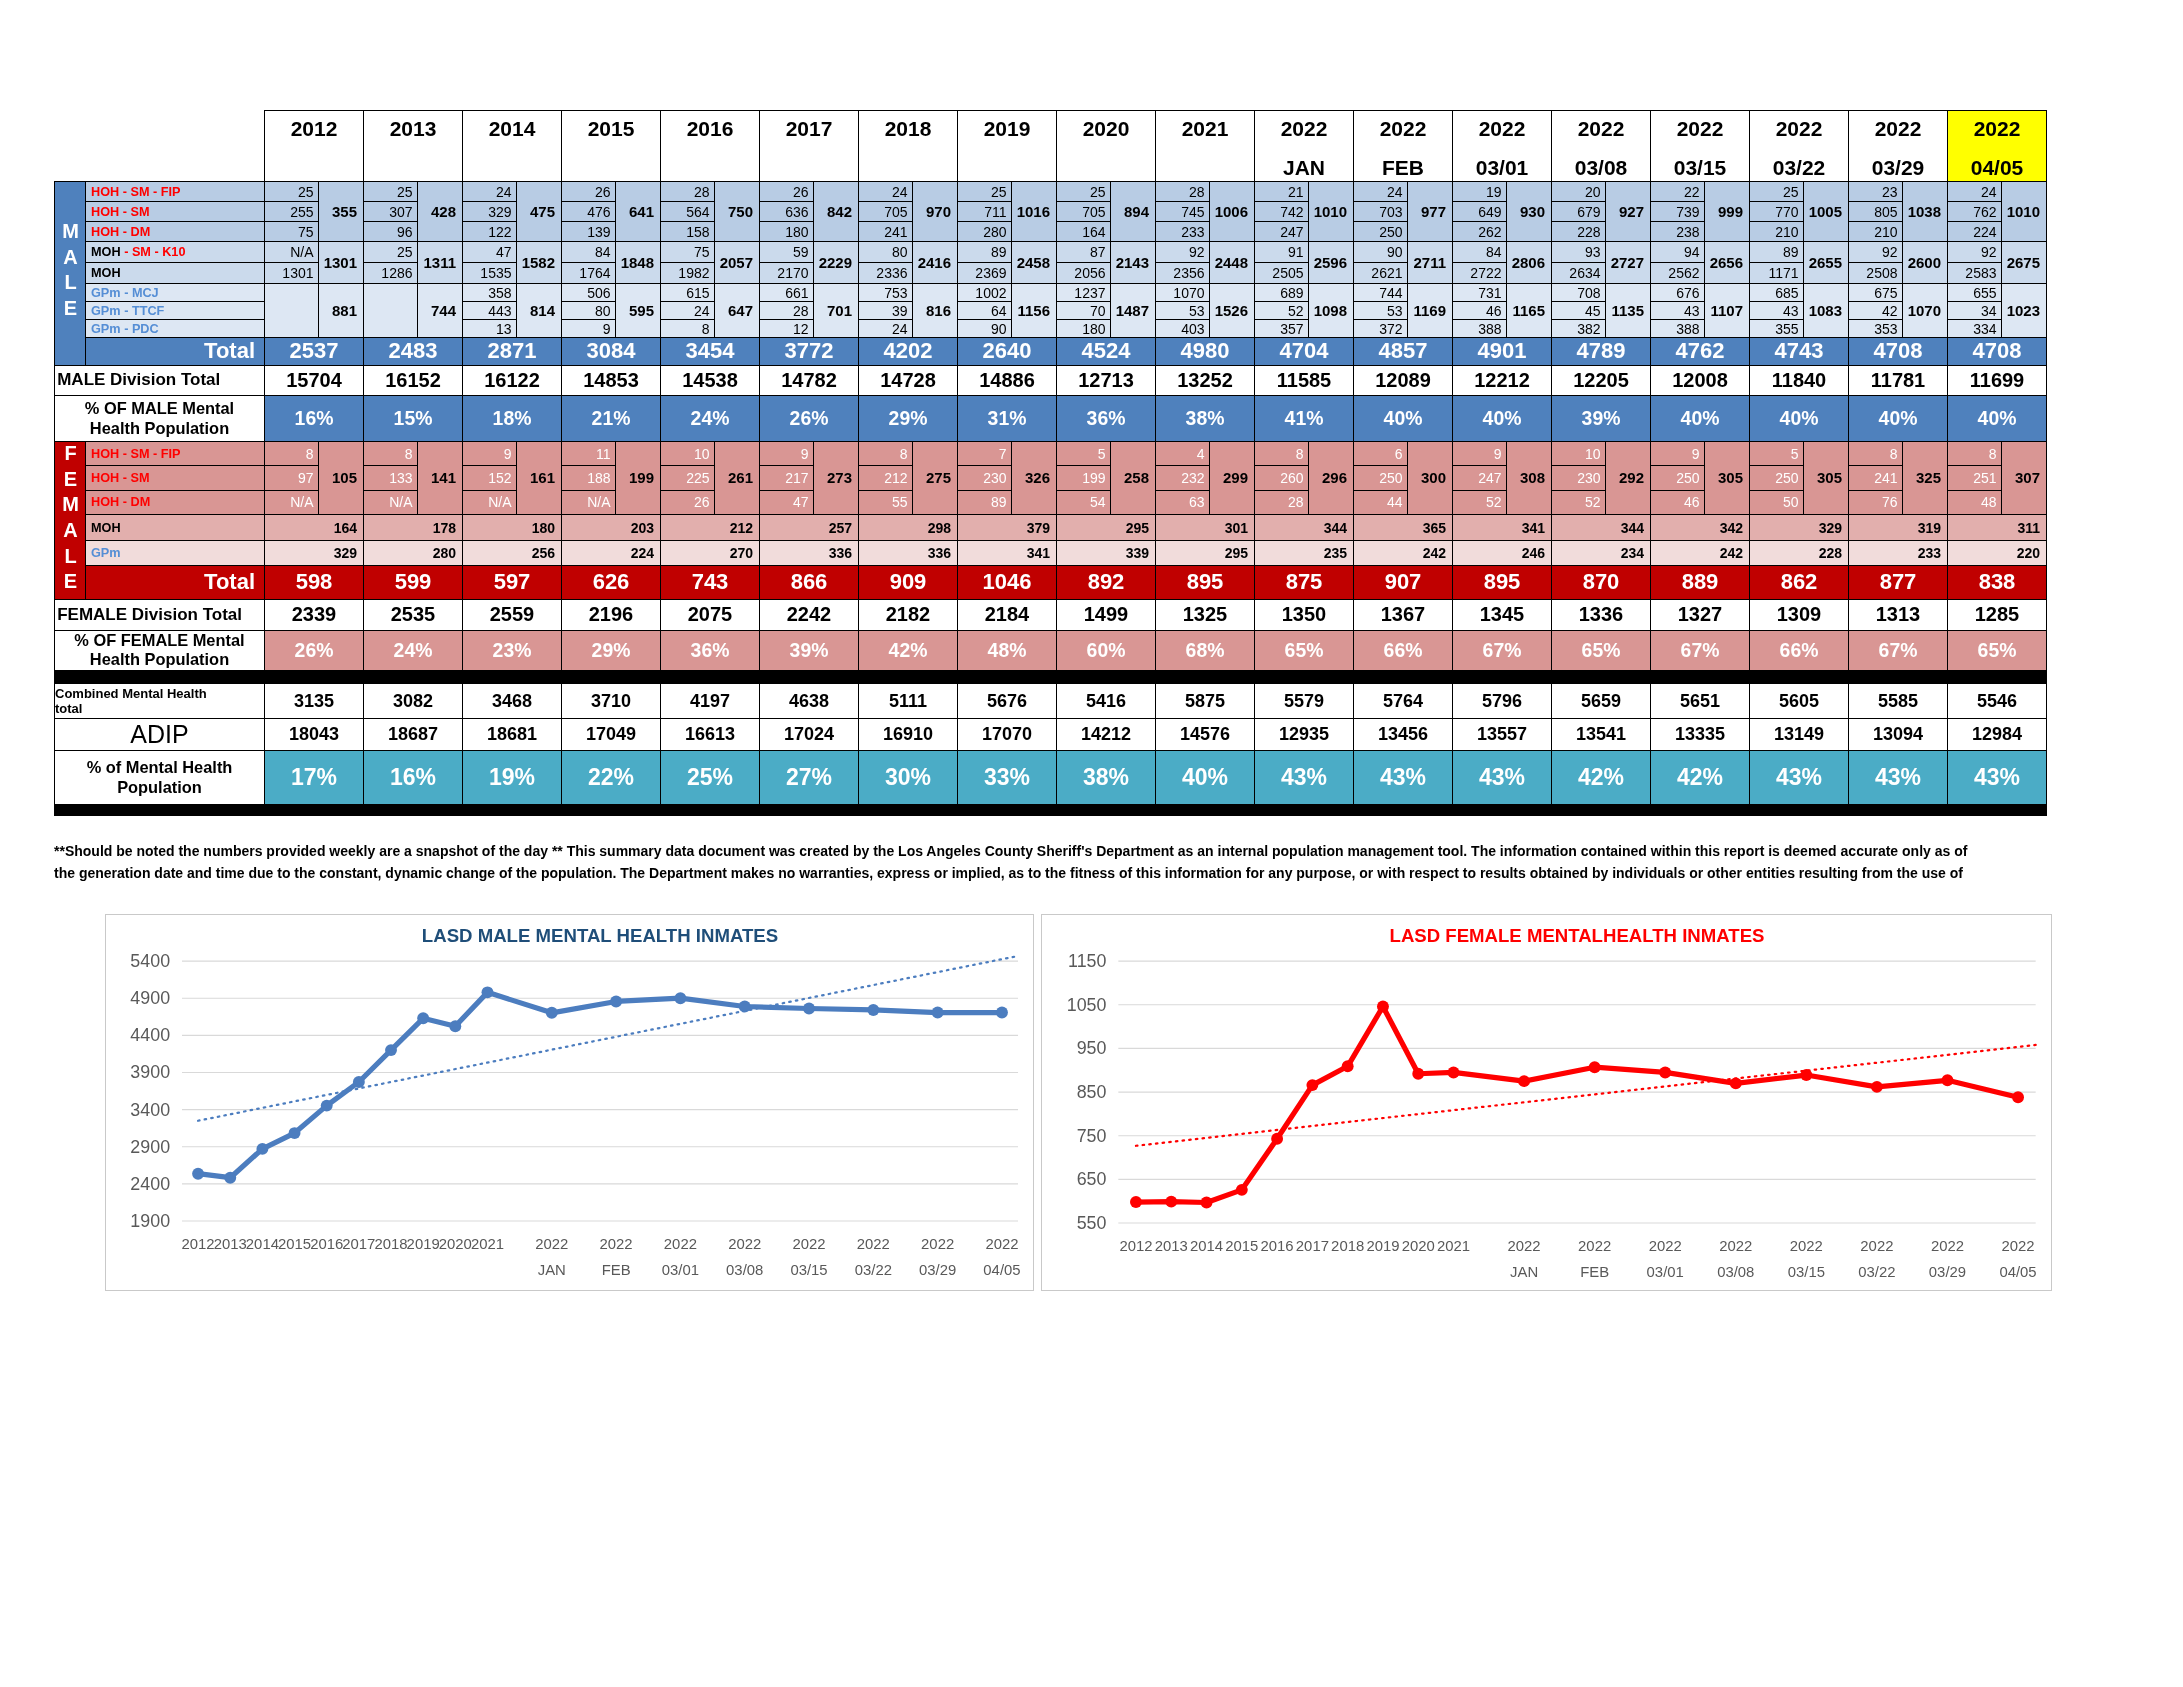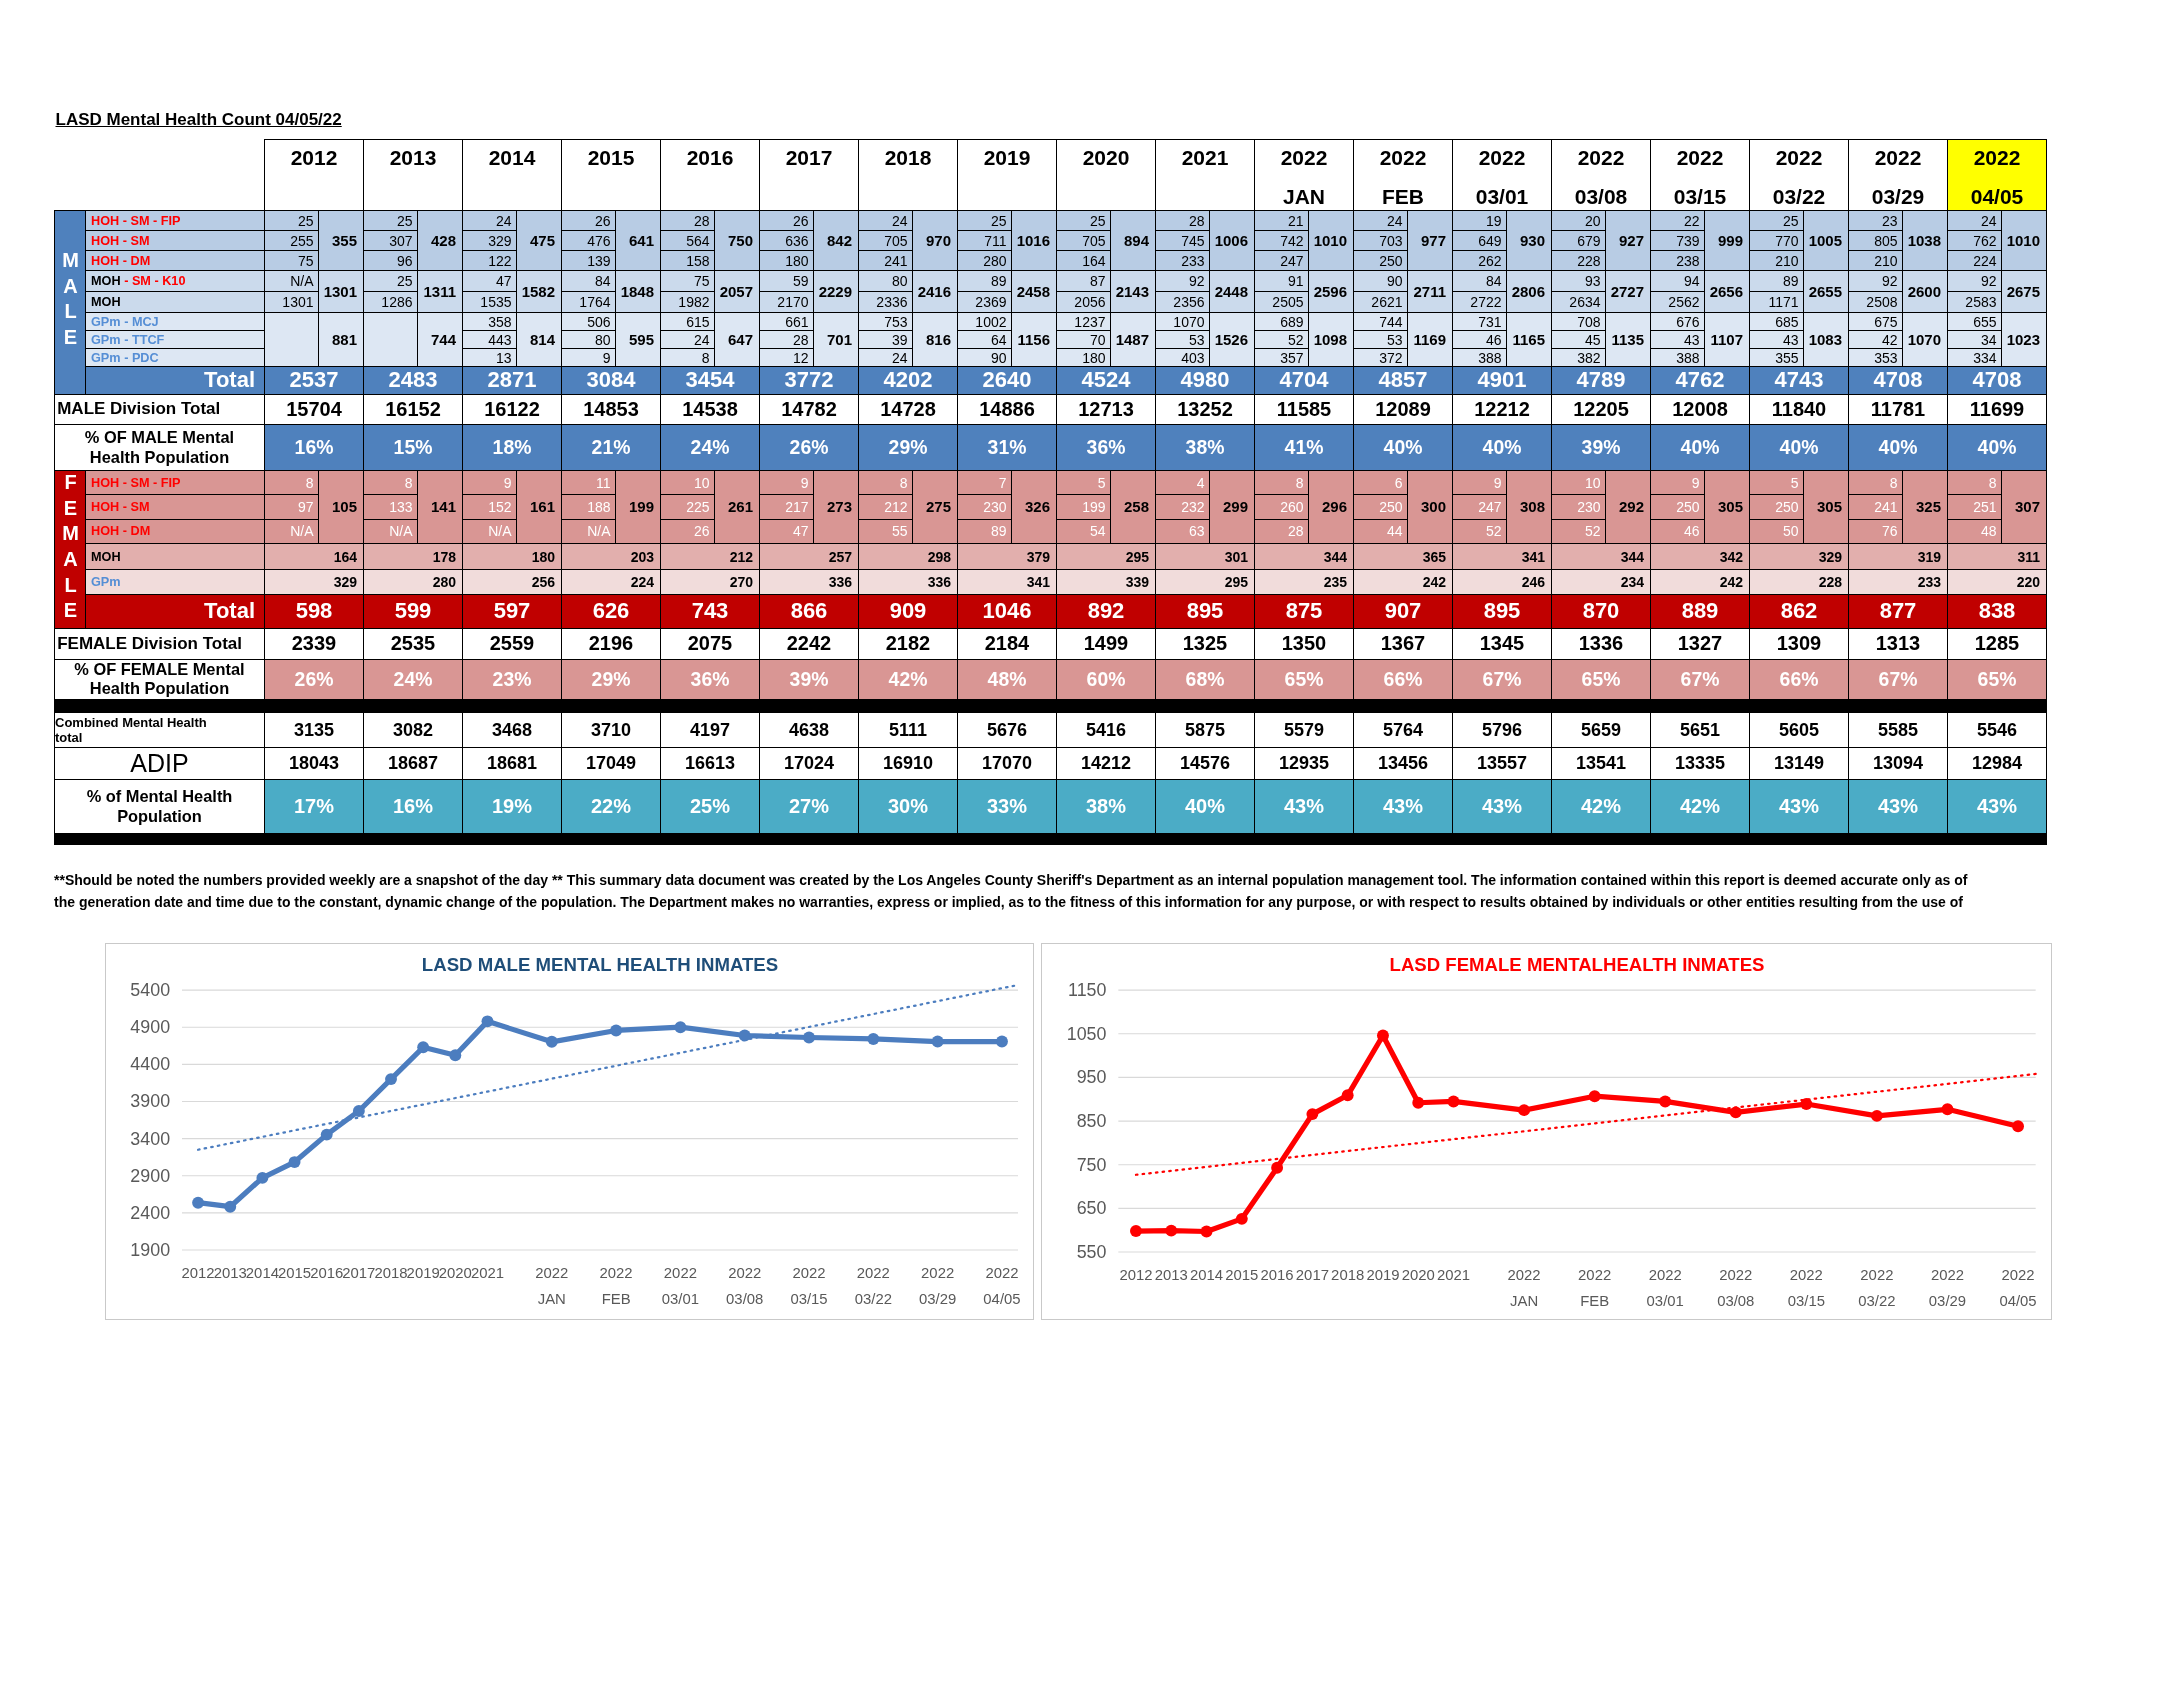--- a/index.html
+++ b/index.html
@@ -45,34 +45,33 @@
   .totF{background:#C00000;color:#fff;font-weight:bold;font-size:22px;text-align:center;}
 
   .divlbl{font-size:17px;font-weight:bold;text-align:left;padding-left:2.2px;background:#fff;white-space:nowrap;}
   .divval{font-size:20px;font-weight:bold;text-align:center;background:#fff;}
   .pctlbl{font-size:16.4px;font-weight:bold;text-align:center;line-height:1.2;background:#fff;}
   .mpct{background:#4F81BD;color:#fff;font-weight:bold;font-size:19.4px;text-align:center;}
   .fpct{background:#D99694;color:#fff;font-weight:bold;font-size:19.4px;text-align:center;}
   .cmblbl{font-size:13px;font-weight:bold;line-height:1.2;background:#fff;}
   .cmb{font-size:18px;font-weight:bold;text-align:center;background:#fff;}
   .adiplbl{font-size:25px;font-weight:normal;text-align:center;background:#fff;}
-  .teal{background:#4BACC6;color:#fff;font-weight:bold;font-size:20px;text-align:center;}
+  .teal{background:#4BACC6;color:#fff;font-weight:bold;font-size:23px;text-align:center;}
 
   .disclaimer{margin-top:25px;font-size:14px;font-weight:bold;line-height:1.55;white-space:nowrap;}
 
   .charts{display:flex;gap:7.4px;margin:30px 0 0 51px;}
   .chartbox{background:#fff;border:1.5px solid #C9C9C9;}
   svg text{font-family:"Liberation Sans",sans-serif;}
 </style>
 </head>
 <body>
 
 <div class="page">
   <div class="inner">
-    <h1>LASD Mental Health Count 04/05/22</h1>
 
     <table id="mh-table">
         <colgroup>
           <col style="width:31px">
           <col style="width:179px">
           <col style="width:54px">
           <col style="width:45px">
           <col style="width:54px">
           <col style="width:45px">
           <col style="width:54px">

